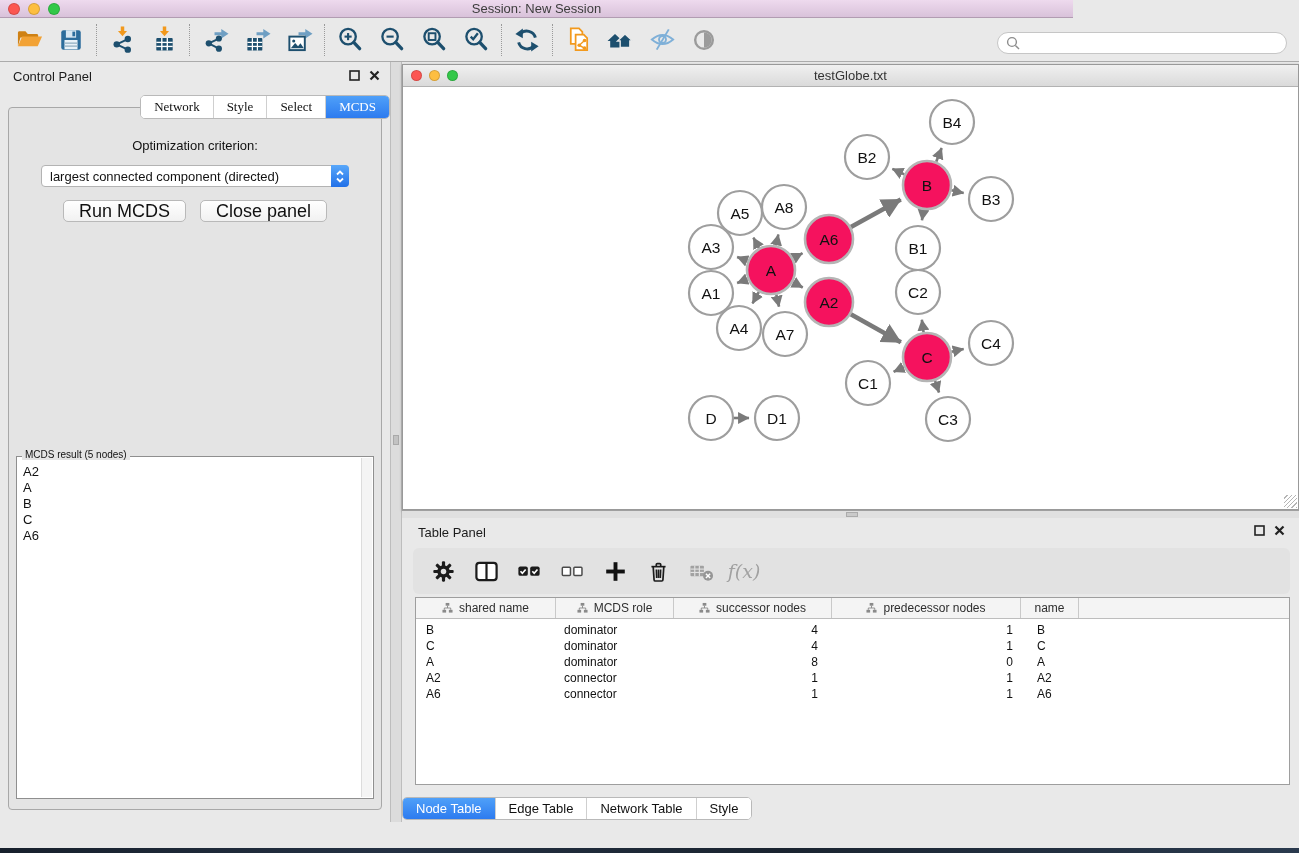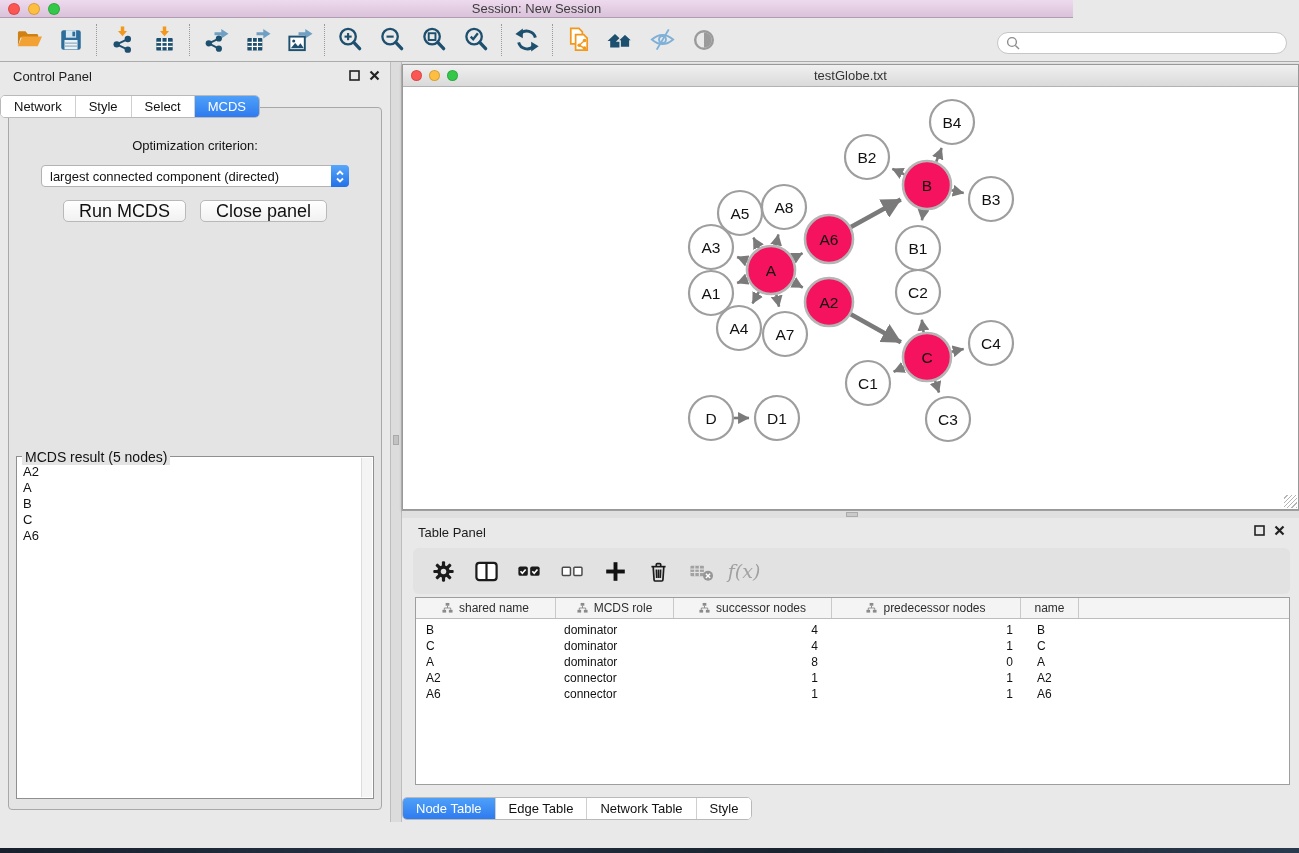--- a/index.html
+++ b/index.html
@@ -29,40 +29,40 @@
   .control-panel { position:absolute; left:0; top:62px; width:390px; height:760px; background:#e9e9e9; }
   .v-divider { position:absolute; left:390px; top:62px; width:12px; height:760px; background:#dcdcdc;
     border-left:1px solid #bdbdbd; border-right:1px solid #bdbdbd; }
   .v-divider .grip { position:absolute; left:2px; top:373px; width:6px; height:10px; background:#c2c2c2; border:1px solid #a9a9a9; }
   .right-area { position:absolute; left:402px; top:62px; width:897px; height:760px; background:#e9e9e9; }
 
   
   .cp-header { position:relative; height:28px; }
   .cp-title { position:absolute; left:13px; top:7px; font-size:13px; color:#1c1c1c; }
   .panel-btns { position:absolute; right:10px; top:8px; display:flex; gap:9px; align-items:center; }
-  .cp-tabs { position:absolute; top:33px; left:0; right:0; display:flex; justify-content:flex-start; z-index:2; }
+  .cp-tabs { position:absolute; top:33px; left:0; right:0; display:flex; justify-content:flex-end; z-index:2;font-family:Liberation Serif, serif; }
   .seg { display:inline-flex; border:1px solid #b9b9b9; border-radius:5px; overflow:hidden; background:#fff; }
   .seg .seg-btn { font-size:13px; color:#111; padding:3px 13px; background:#fff; border-left:1px solid #cfcfcf; cursor:default; }
   .seg .seg-btn:first-child { border-left:none; }
   .seg .seg-btn.active { background:linear-gradient(#4fa0f9,#2d7bef); color:#fff; }
   .cp-panel { position:absolute; top:45px; left:8px; right:8px; bottom:12px;
     border:1px solid #a8a8a8; border-radius:4px; background:#e4e4e4; }
   .opt-label { text-align:center; margin-top:30px; font-size:13px; color:#111; }
   .select-row { display:flex; justify-content:center; margin-top:12px; }
   .mac-select { width:308px; height:22px; background:#fff; border:1px solid #b3b3b3; border-radius:4px;
     display:flex; align-items:center; font-size:13px; color:#111; }
   .mac-select .val { flex:1; padding-left:8px; white-space:nowrap; overflow:hidden; }
   .mac-select .stepper { width:18px; height:22px; margin:-1px -1px -1px 0; border-radius:0 4px 4px 0;
     background:linear-gradient(#58a7fa,#2170e8); display:flex; align-items:center; justify-content:center; }
   .btn-row { display:flex; justify-content:center; gap:14px; margin-top:13px; }
   .mac-btn { height:22px; padding:0 15px; font-size:18px; color:#111; background:linear-gradient(#ffffff,#f1f1f1);
     border:1px solid #b9b9b9; border-radius:5px; cursor:default; }
   .result-group { position:absolute; top:348px; left:7px; right:7px; bottom:10px;
     border:1px solid #8f8f8f; background:#fff; }
-  .result-title { position:absolute; top:-8px; left:5px; background:#e4e4e4; padding:0 3px; font-size:14px; color:#111; }
+  .result-title { position:absolute; top:-8px; left:5px; background:#e4e4e4; padding:0 3px; font-size:10px; color:#111; }
   .result-list { position:absolute; inset:1px 13px 1px 1px; padding-top:6px; overflow:hidden; }
   .result-item { font-size:13px; color:#111; line-height:16px; padding-left:5px; }
   .result-scroll { position:absolute; top:1px; right:1px; bottom:1px; width:11px; background:#f4f4f4; border-left:1px solid #dcdcdc; }
 
   
   .network-window { position:absolute; left:0; top:2px; width:897px; height:446px; background:#fff;
     border:1px solid #999; box-shadow:0 1px 3px rgba(0,0,0,.25); }
   .nw-titlebar { height:22px; background:linear-gradient(#f0f0f0,#dadada); border-bottom:1px solid #b2b2b2;
     position:relative; display:flex; align-items:center; }
   .nw-titlebar .lights { margin-left:8px; gap:7px; }

